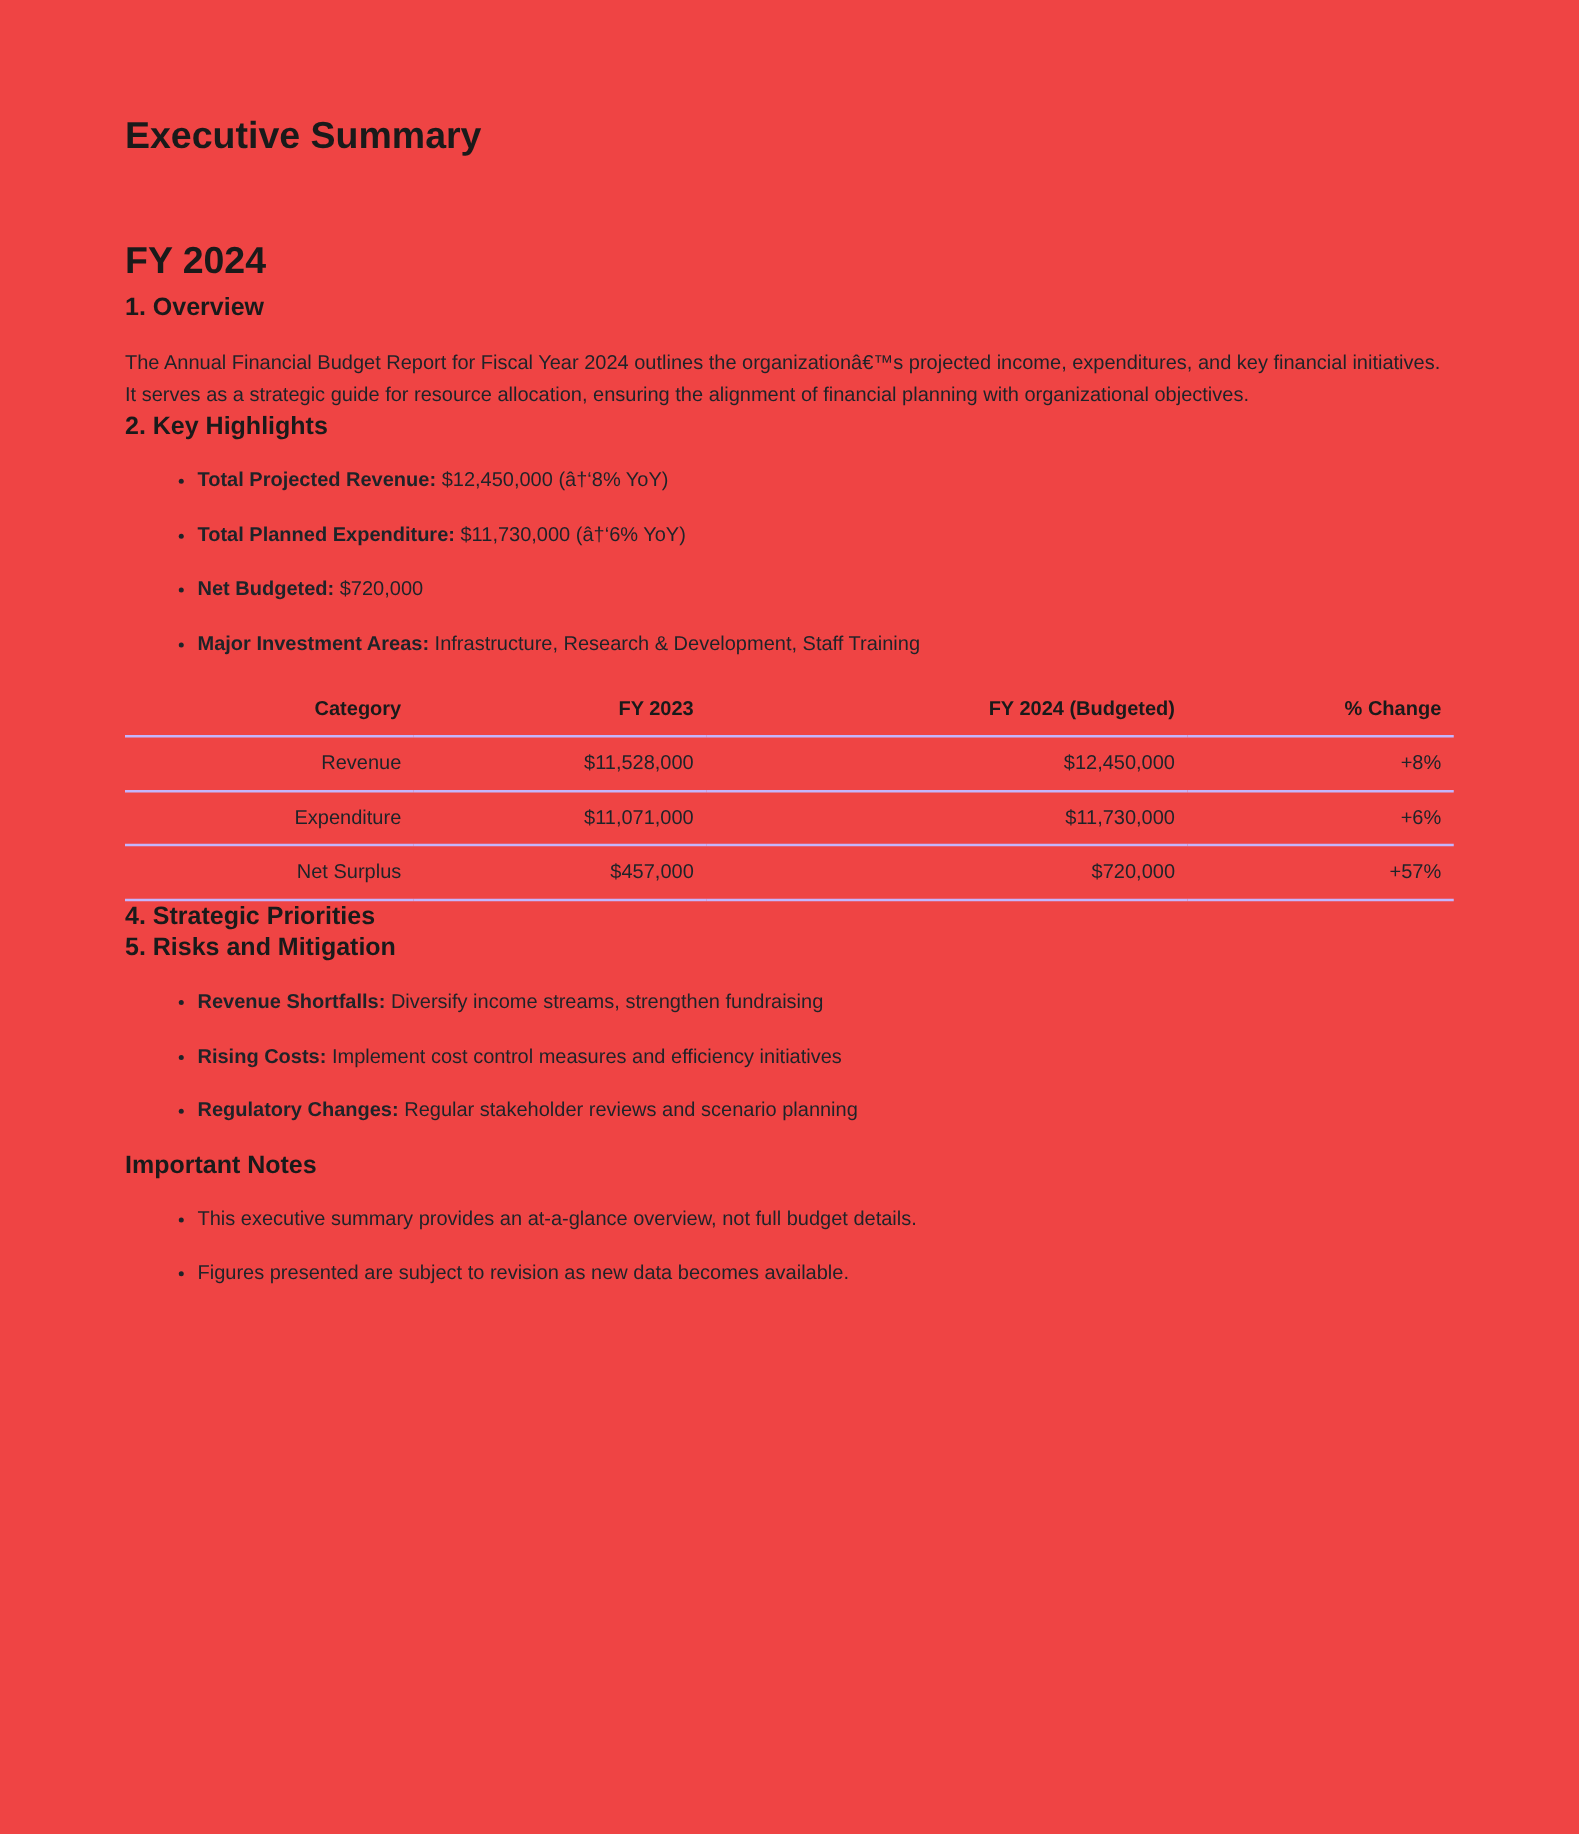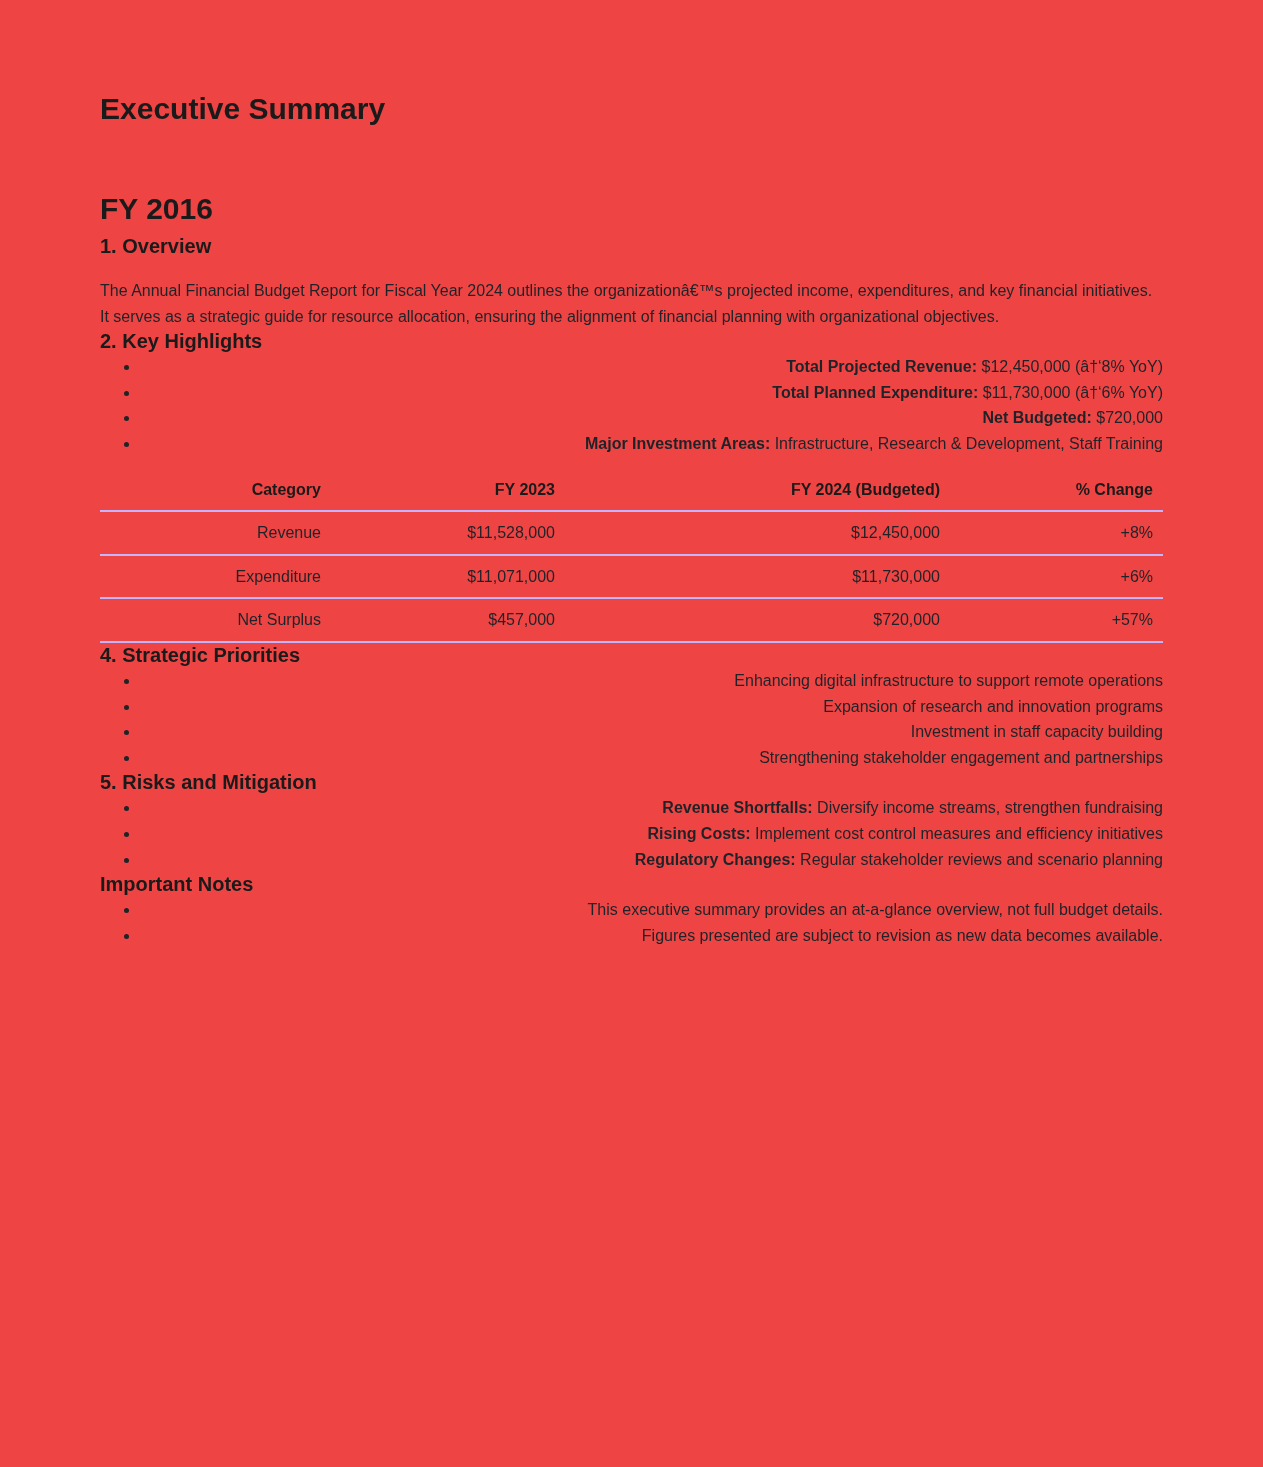--- a/index.html
+++ b/index.html
@@ -28,21 +28,21 @@
   .mt-rm { margin-top: 35px; }
   .mt-in { margin-top: 38px; }
 
   p.body-text {
     font-size: 16px; line-height: 25.6px; margin: 19px 0 0 0;
   }
   ul.doc-list {
     font-size: 16px; line-height: 25.6px;
     margin: 0; padding: 0 0 0 40px; list-style: disc;
   }
-  ul.doc-list li { margin: 0; padding: 0; text-align: right; }
+  ul.doc-list li { margin: 18px; padding: 0; }
   .list-kh { margin-top: 22px; }
   .list-sp { margin-top: 17px; }
   .list-rm { margin-top: 18px; }
   .list-in { margin-top: 13px; padding-left: 21px; }
   .list-in li { margin-bottom: 5px; }
   strong { font-weight: 700; }
 
   table.fin-table {
     width: 100%; border-collapse: collapse; table-layout: fixed;
     margin-top: 12px; font-size: 16px; line-height: 25.6px;
@@ -57,21 +57,21 @@
   col.c1 { width: 231px; } col.c2 { width: 234px; }
   col.c3 { width: 385px; } col.c4 { width: 213px; }
 </style>
 </head>
 <body>
 
 <div class="viewport">
   <div class="clip">
     <div class="content">
 
-      <h1 class="doc-title"><span>Executive Summary</span><br><br><span>FY 2016</span></h1>
+      <h1 class="doc-title"><span>Executive Summary</span><br><br><span>FY 2024</span></h1>
 
       <h2 class="section-heading mt-overview">1. Overview</h2>
       <p class="body-text">The Annual Financial Budget Report for Fiscal Year 2024 outlines the organizationâ€™s projected income, expenditures, and key financial initiatives. It serves as a strategic guide for resource allocation, ensuring the alignment of financial planning with organizational objectives.</p>
 
       <h2 class="section-heading mt-kh">2. Key Highlights</h2>
       <ul class="doc-list list-kh">
         <li><strong>Total Projected Revenue:</strong><span> $12,450,000 (â†‘8% YoY)</span></li>
         <li><strong>Total Planned Expenditure:</strong><span> $11,730,000 (â†‘6% YoY)</span></li>
         <li><strong>Net Budgeted:</strong><span> $720,000</span></li>
         <li><strong>Major Investment Areas:</strong><span> Infrastructure, Research &amp; Development, Staff Training</span></li>
@@ -108,26 +108,20 @@
           <tr>
             <td>Net Surplus</td>
             <td>$457,000</td>
             <td>$720,000</td>
             <td>+57%</td>
           </tr>
         </tbody>
       </table>
 
       <h2 class="section-heading mt-sp">4. Strategic Priorities</h2>
-      <ul class="doc-list list-sp">
-        <li>Enhancing digital infrastructure to support remote operations</li>
-        <li>Expansion of research and innovation programs</li>
-        <li>Investment in staff capacity building</li>
-        <li>Strengthening stakeholder engagement and partnerships</li>
-      </ul>
 
       <h2 class="section-heading mt-rm">5. Risks and Mitigation</h2>
       <ul class="doc-list list-rm">
         <li><strong>Revenue Shortfalls:</strong><span> Diversify income streams, strengthen fundraising</span></li>
         <li><strong>Rising Costs:</strong><span> Implement cost control measures and efficiency initiatives</span></li>
         <li><strong>Regulatory Changes:</strong><span> Regular stakeholder reviews and scenario planning</span></li>
       </ul>
 
       <h2 class="section-heading mt-in">Important Notes</h2>
       <ul class="doc-list list-in">

